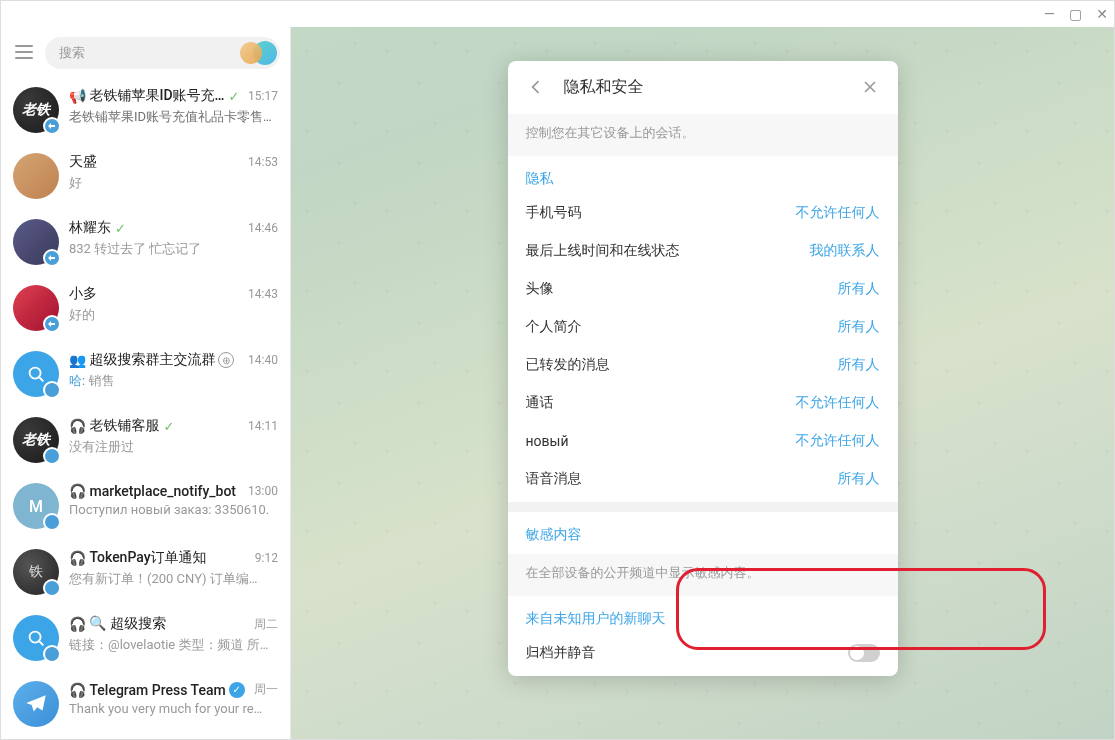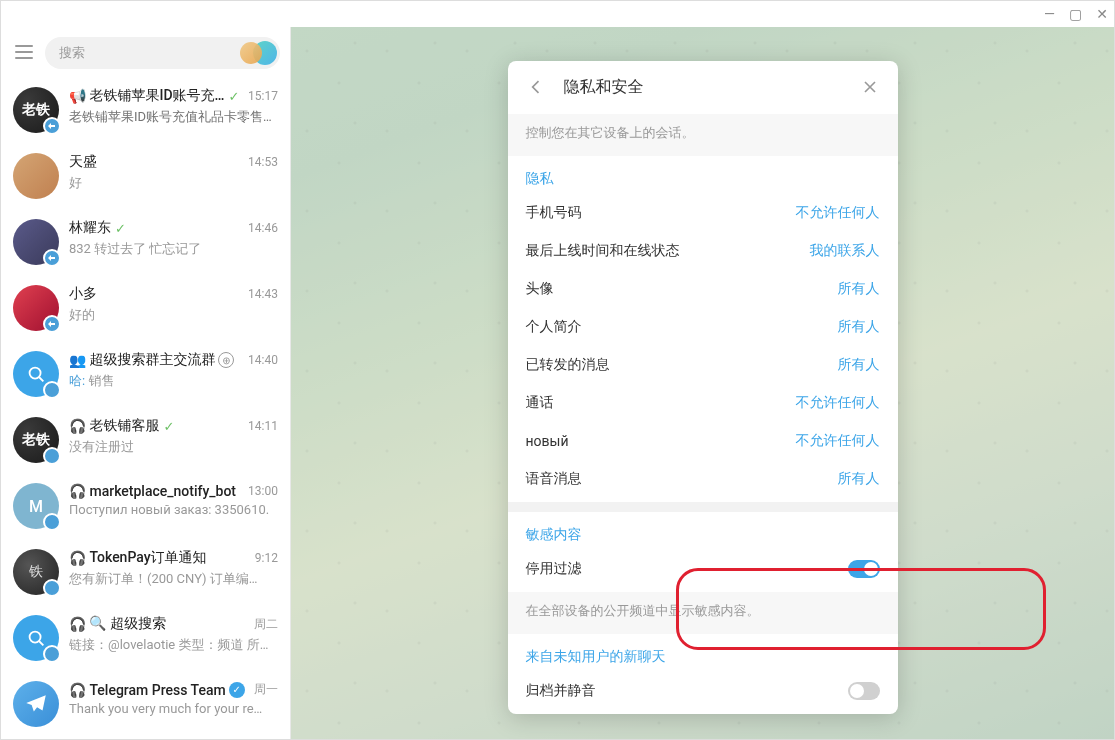--- a/index.html
+++ b/index.html
@@ -11,21 +11,21 @@
 .sidebar { width:290px; height:100%; background:#fff; border-right:1px solid #e8e8e8; display:flex; flex-direction:column; }
 .sidebar-top { display:flex; align-items:flex-end; padding:8px 10px 8px 6px; gap:4px; }
 .hamburger { width:34px; height:34px; display:flex; flex-direction:column; justify-content:center; align-items:center; gap:4px; cursor:pointer; }
 .hamburger div { width:18px; height:2px; background:#999; border-radius:1px; }
 .search-box { flex:1; height:32px; background:#f1f1f1; border-radius:16px; display:flex; align-items:center; padding:0 4px 0 14px; color:#999; font-size:13px; position:relative; }
 .search-circle { width:24px; height:24px; border-radius:50%; background:linear-gradient(135deg,#5fd4c8,#4fb5e8); margin-left:auto; position:absolute; right:3px; }
 .search-circle::after { content:""; position:absolute; right:1px; top:1px; width:22px; height:22px; border-radius:50%; background:linear-gradient(135deg,#f0c987,#e8a44c); transform:translateX(-14px); opacity:.9; }
 .chat-list { flex:1; overflow-y:auto; }
 .chat-item { display:flex; padding:10px 12px; gap:10px; cursor:pointer; }
 .avatar { width:46px; height:46px; border-radius:50%; flex-shrink:0; position:relative; background:#ccc; display:flex; align-items:center; justify-content:center; color:#fff; font-size:16px; font-weight:500; }
-.avatar.dark { background:radial-gradient(circle at 30% 30%,#3a3a3a,#1a1a1a); }
+.avatar.dark { background:radial-gradient(circle at 30% 30%,#3a3a3a,#1a1a1a);font-style:italic; }
 .avatar.user1 { background:linear-gradient(135deg,#d4a574,#c08050); }
 .avatar.user2 { background:linear-gradient(135deg,#5a5a8a,#3a3a5a); }
 .avatar.red { background:linear-gradient(135deg,#e04050,#a01030); }
 .avatar.blue { background:#3ca5e8; }
 .avatar.m { background:#7fb5d0; }
 .avatar.iron { background:radial-gradient(circle at 35% 35%,#555,#222); color:#ddd; font-size:14px; }
 .avatar.tg { background:linear-gradient(135deg,#5db0ea,#3a8fd8); }
 .badge-corner { position:absolute; bottom:-2px; right:-2px; width:18px; height:18px; border-radius:50%; background:#4a9fd8; border:2px solid #fff; display:flex; align-items:center; justify-content:center; }
 .badge-corner svg { width:10px; height:10px; }
 .chat-body { flex:1; min-width:0; }
@@ -281,24 +281,20 @@
                 </div>
                 <div class="setting-row">
                   <span class="setting-label">语音消息</span>
                   <span class="setting-value">所有人</span>
                 </div>
               </div>
           </div>
           <div class="section-gap"></div>
           <div class="section">
             <div class="section-title">敏感内容</div>
-            <div class="setting-row">
-              <span class="setting-label">停用过滤</span>
-              <div class="toggle on"></div>
-            </div>
           </div>
           <div class="section-hint">在全部设备的公开频道中显示敏感内容。</div>
           <div class="section">
             <div class="section-title">来自未知用户的新聊天</div>
             <div class="setting-row">
               <span class="setting-label">归档并静音</span>
               <div class="toggle off"></div>
             </div>
           </div>
         </div>

